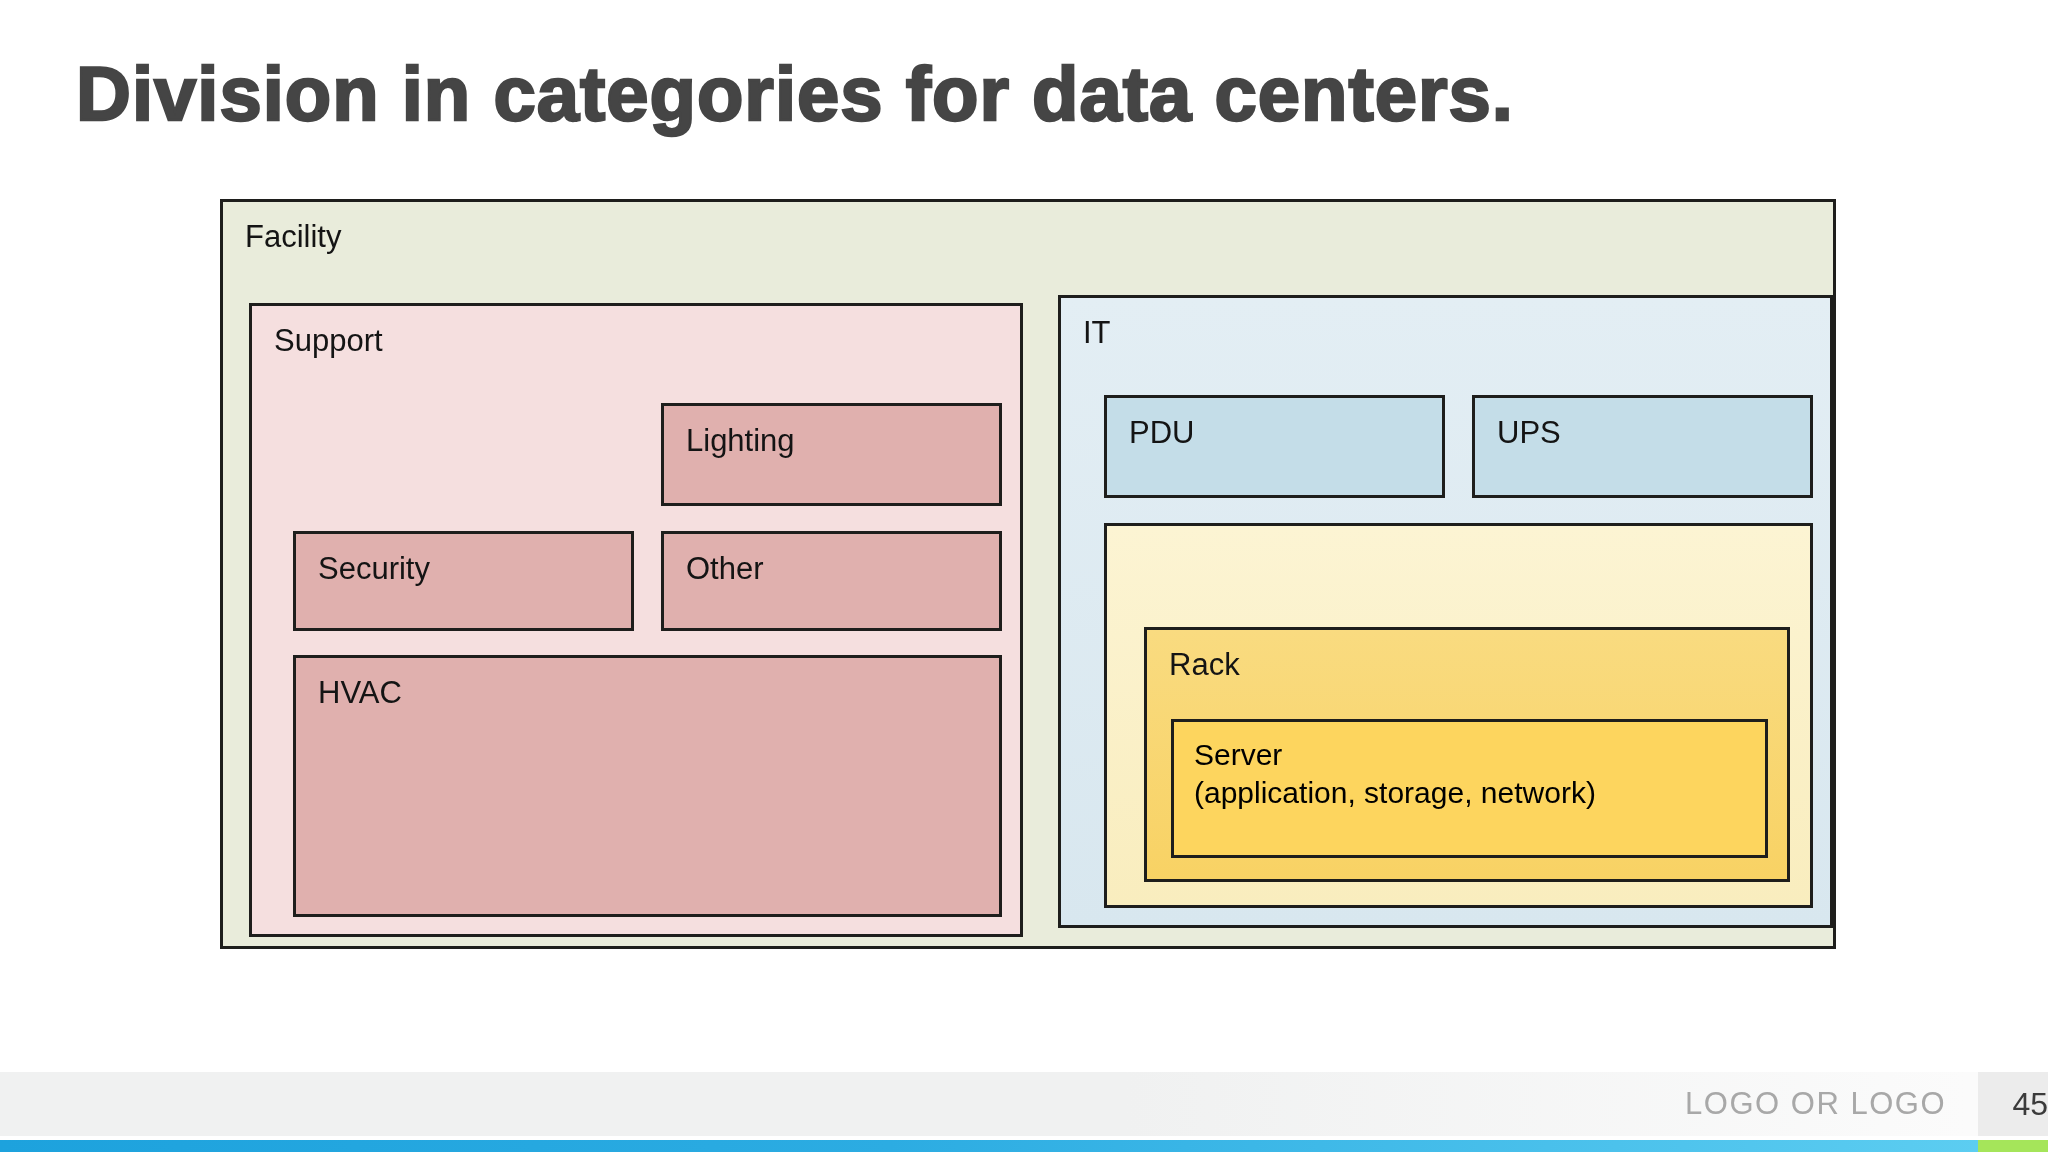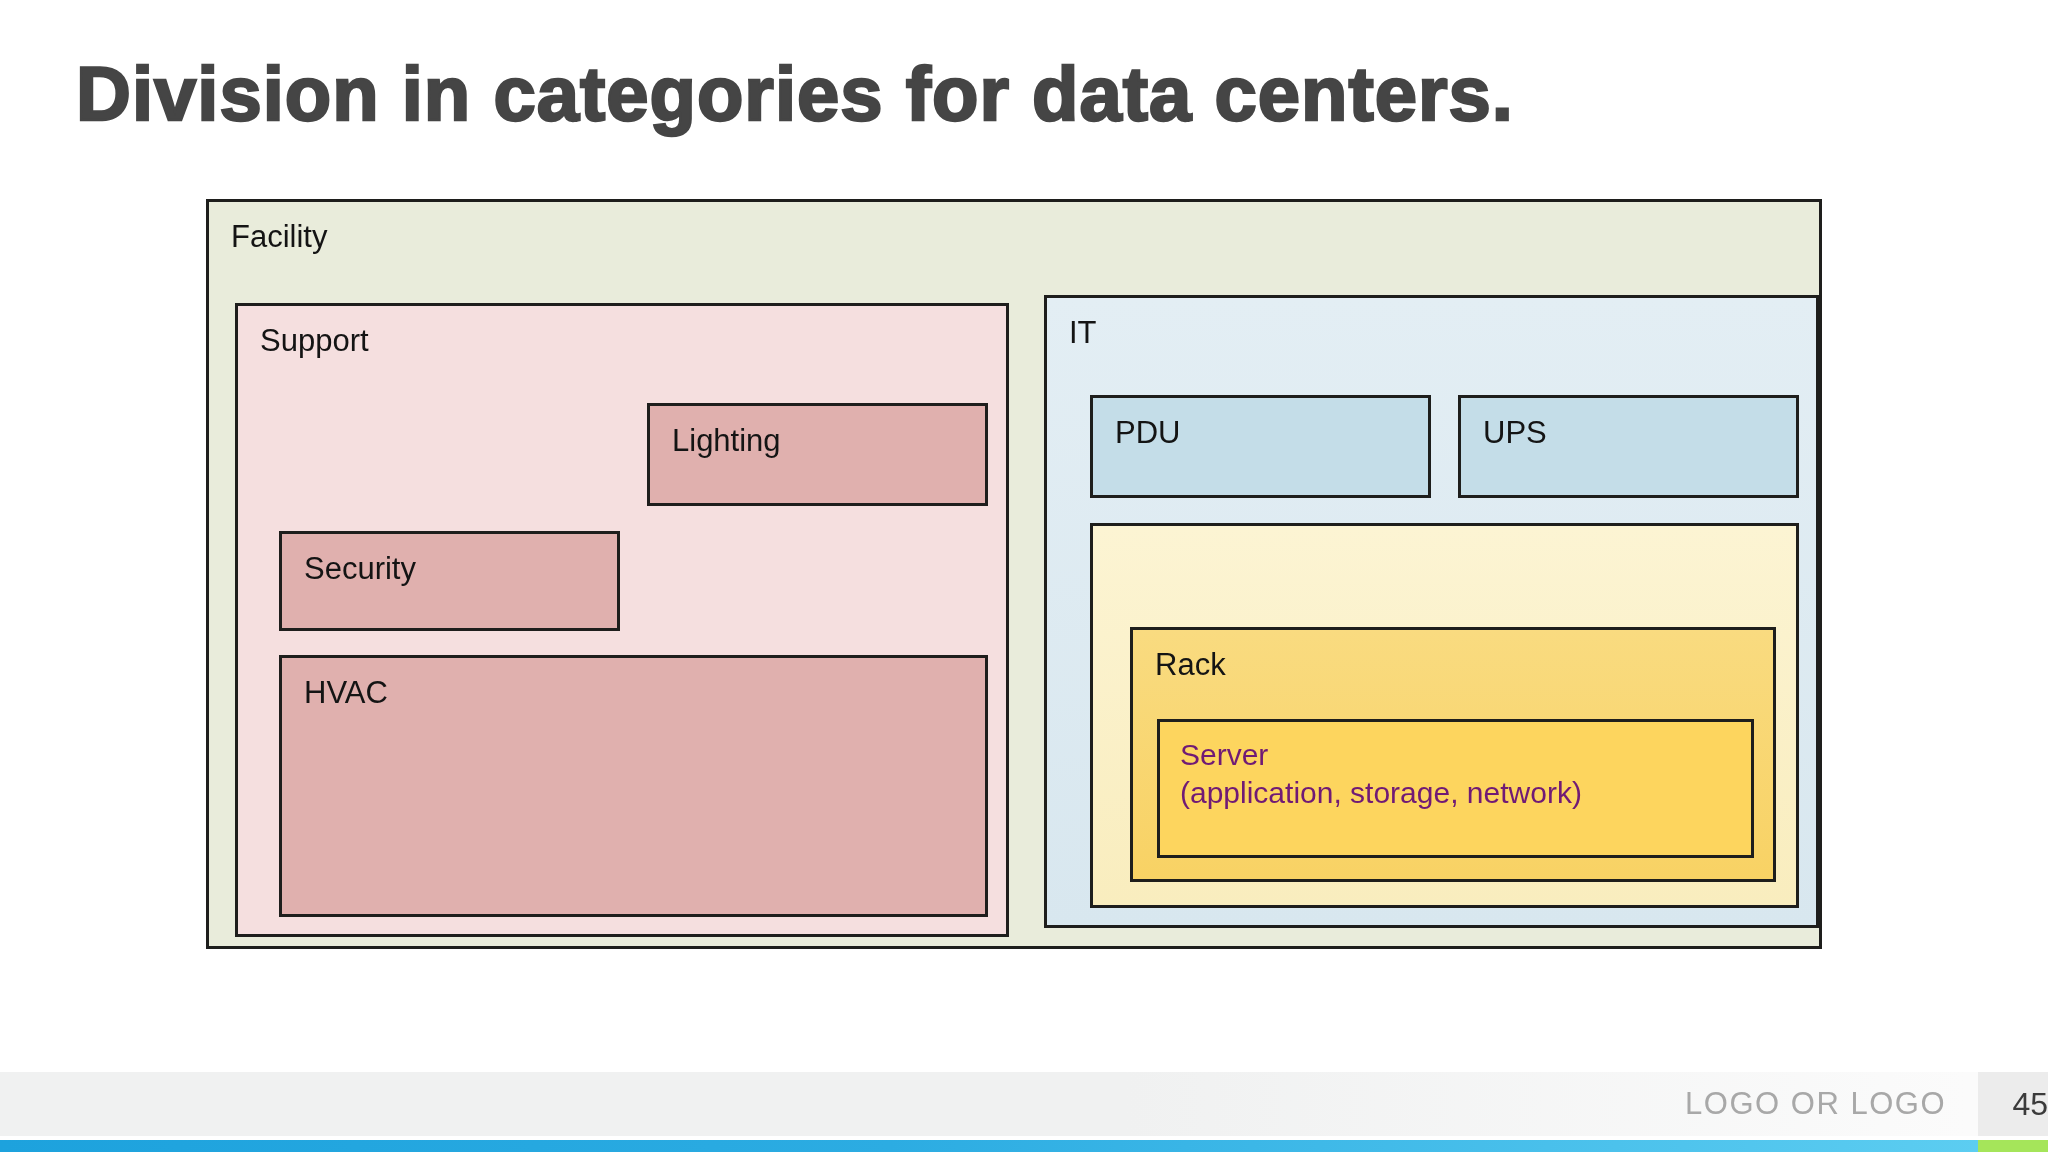--- a/index.html
+++ b/index.html
@@ -12,40 +12,40 @@
     font-size:76px;line-height:1.2;font-weight:700;
     color:#454545;-webkit-text-stroke:2.4px #454545;letter-spacing:1px;
     white-space:nowrap;
   }
   .box{position:absolute;border:3px solid #1e1e1c;box-sizing:border-box;}
   .box-label{
     position:absolute;left:22px;top:16px;
     font-size:31px;color:#141414;line-height:1.2;white-space:nowrap;
   }
   
-  .facility{left:206px;top:199px;width:1616px;height:750px;background:#e9ecdb;}
+  .facility{left:220px;top:199px;width:1616px;height:750px;background:#e9ecdb;}
   .support{left:26px;top:93px;width:774px;height:634px;background:#f5dfdf;margin-top:8px;}
   .it{left:835px;top:93px;width:775px;height:633px;
       background:linear-gradient(180deg,#e3eef4 0%,#d8e7ef 100%);}
   .support-item{background:#e0b0ae;}
   .offices {left:41px;top:97px;width:341px;height:103px;}
   .lighting{left:409px;top:97px;width:341px;height:103px;}
   .security{left:41px;top:225px;width:341px;height:100px;}
   .other   {left:409px;top:225px;width:341px;height:100px;}
   .hvac    {left:41px;top:349px;width:709px;height:262px;}
   .it-item{background:#c4dde8;}
   .pdu{left:43px;top:97px;width:341px;height:103px;}
   .ups{left:411px;top:97px;width:341px;height:103px;}
   .iteq{left:43px;top:225px;width:709px;height:385px;
         background:linear-gradient(180deg,#fcf4d3 0%,#f9edbe 100%);}
   .rack{left:37px;top:101px;width:646px;height:255px;
         background:linear-gradient(180deg,#f9db80 0%,#f8d264 100%);}
   .server{left:24px;top:89px;width:597px;height:139px;background:#fdd55e;}
   .server-text{
-    position:absolute;left:20px;top:14px;font-size:30px;color:#701a75;line-height:1.25;
+    position:absolute;left:20px;top:14px;font-size:30px;color:#000000;line-height:1.25;
   }
   
   .footer-strip{
     position:absolute;left:0;top:1072px;width:2048px;height:64px;
     background:linear-gradient(90deg,#f0f1f1 55%,#fbfbfb 96%);
   }
   .footer-author{
     position:absolute;left:76px;top:0;height:64px;line-height:64px;
     font-size:30px;color:#4a4a4a;
   }
@@ -79,20 +79,23 @@
 
     <div class="box support">
       <div class="box-label">Support</div>
 
       <div class="box support-item lighting">
         <div class="box-label">Lighting</div>
       </div>
       <div class="box support-item security">
         <div class="box-label">Security</div>
       </div>
+      <div class="box support-item other">
+        <div class="box-label">Other</div>
+      </div>
       <div class="box support-item hvac">
         <div class="box-label">HVAC</div>
       </div>
     </div>
 
     <div class="box it">
       <div class="box-label">IT</div>
 
       <div class="box it-item pdu">
         <div class="box-label">PDU</div>

